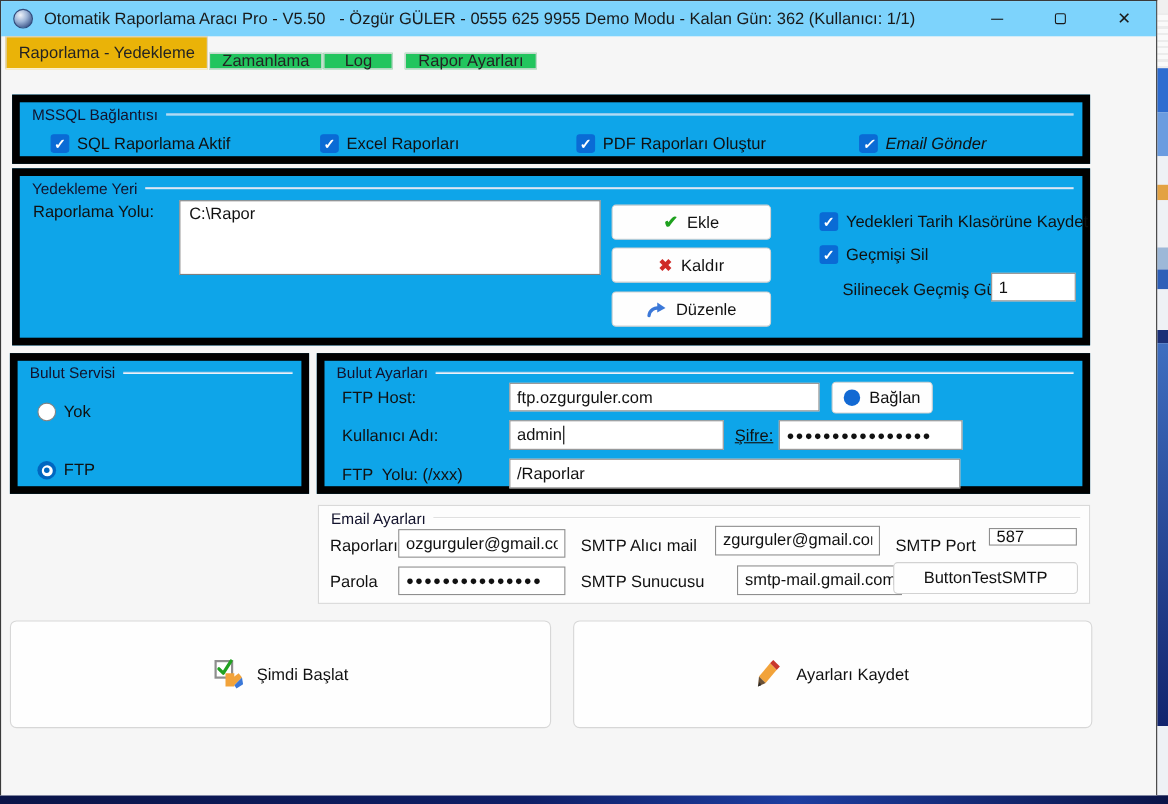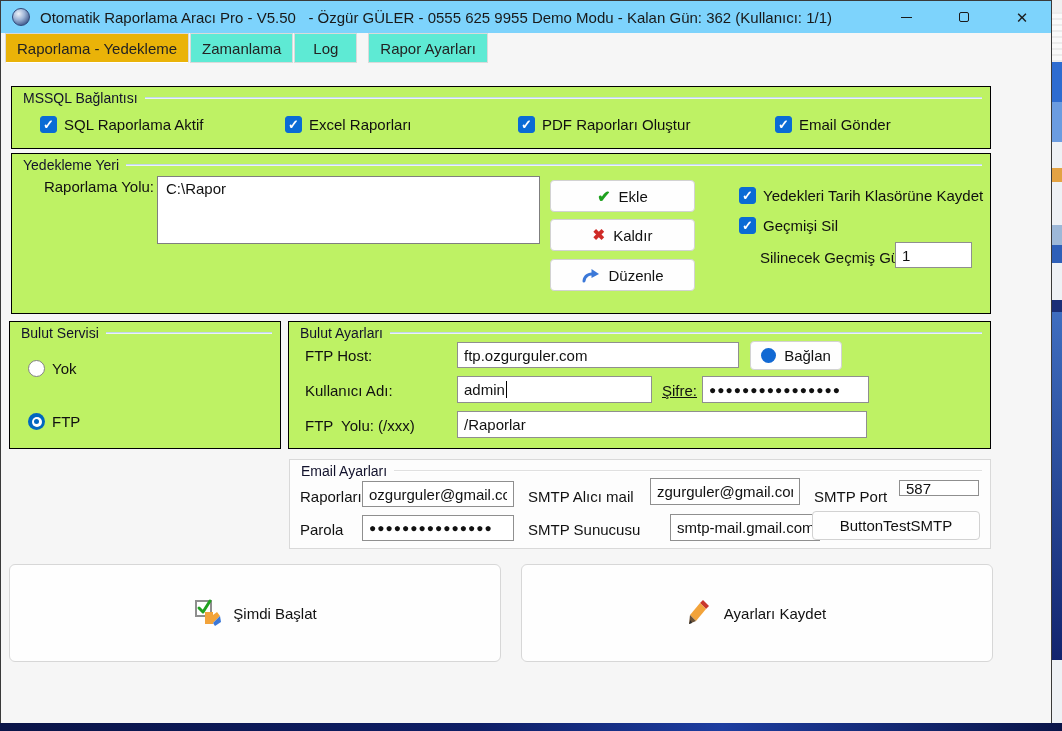--- a/index.html
+++ b/index.html
@@ -19,26 +19,26 @@
               border:1px solid #31497a; }
   .title-text { margin-left:10px; font-size:15px; color:#191919; white-space:pre; }
   .win-controls { position:absolute; right:0; top:0; height:32px; display:flex; }
   .win-btn { width:58px; height:32px; display:flex; align-items:center; justify-content:center; }
   .glyph-min { width:11px; height:0; border-top:1px solid #1a1a1a; display:block; }
   .glyph-max { width:10px; height:10px; border:1.2px solid #1a1a1a; border-radius:2px; display:block; }
   .glyph-close { font-size:15px; color:#1a1a1a; line-height:1; }
 
   
   .tabbar { position:absolute; left:0; top:32px; width:100%; height:30px; display:flex; align-items:flex-end; padding-left:4px; }
-  .tab { font-size:15px; color:#232323; background:#5eead4; border:1px solid #dadada;
-         height:30px; padding:0 11px; display:flex; align-items:center; margin-right:1px; }
+  .tab { font-size:15px; color:#232323; background:#22c55e; border:1px solid #dadada;
+         height:15px; padding:0 11px; display:flex; align-items:center; margin-right:1px; }
   .tab.active { background:#eab308; height:30px; border-bottom:1px solid #ffffff; padding:0 11px; }
 
   
-  .group { position:absolute; background:#bef264; border:1px solid #000000; }
+  .group { position:absolute; background:#0ea5e9; border:7px solid #000000; }
   .group-head { display:flex; align-items:center; padding:3px 8px 0 11px; }
   .group-title { font-size:14px; color:#12122c; white-space:pre; }
   .group-line { flex:1; height:2px; margin-left:7px;
                 border-top:1px solid #c3d7ee; border-bottom:1px solid #eaf2fb; }
   .group.white { background:#fdfdfd; border:1px solid #d9d9d9; }
   .group.white .group-line { border-top:1px solid #e0e0e0; border-bottom:1px solid #ffffff; }
 
   .lbl { position:absolute; font-size:15px; color:#111; white-space:pre; }
 
   
@@ -145,32 +145,32 @@
         <span class="cb-label">SQL Raporlama Aktif</span>
       </div>
       <div class="cb" style="left:273px; top:29px;">
         <span class="box on"></span>
         <span class="cb-label">Excel Raporları</span>
       </div>
       <div class="cb" style="left:506px; top:29px;">
         <span class="box on"></span>
         <span class="cb-label">PDF Raporları Oluştur</span>
       </div>
-      <div class="cb" style="left:763px; top:29px;">
+      <div class="cb" style="left:763px; top:29px;font-style:italic;">
         <span class="box on"></span>
         <span class="cb-label">Email Gönder</span>
       </div>
     </div>
 
     <div class="group" style="left:10px; top:152px; width:980px; height:161px;">
       <div class="group-head">
         <span class="group-title">Yedekleme Yeri</span>
         <span class="group-line"></span>
       </div>
-      <span class="lbl" style="left:12px; top:24px; width:130px; text-align:right;">Raporlama Yolu:</span>
+      <span class="lbl" style="left:12px; top:24px; width:130px; ">Raporlama Yolu:</span>
       <div class="pathbox" style="left:145px; top:22px; width:383px; height:68px;">C:\Rapor</div>
 
       <button class="btn" style="left:538px; top:26px; width:145px; height:32px;">
         <span class="ic-check">✔</span>
         <span>Ekle</span>
       </button>
       <button class="btn" style="left:538px; top:65px; width:145px; height:32px;">
         <span class="ic-x">✖</span>
         <span>Kaldır</span>
       </button>

